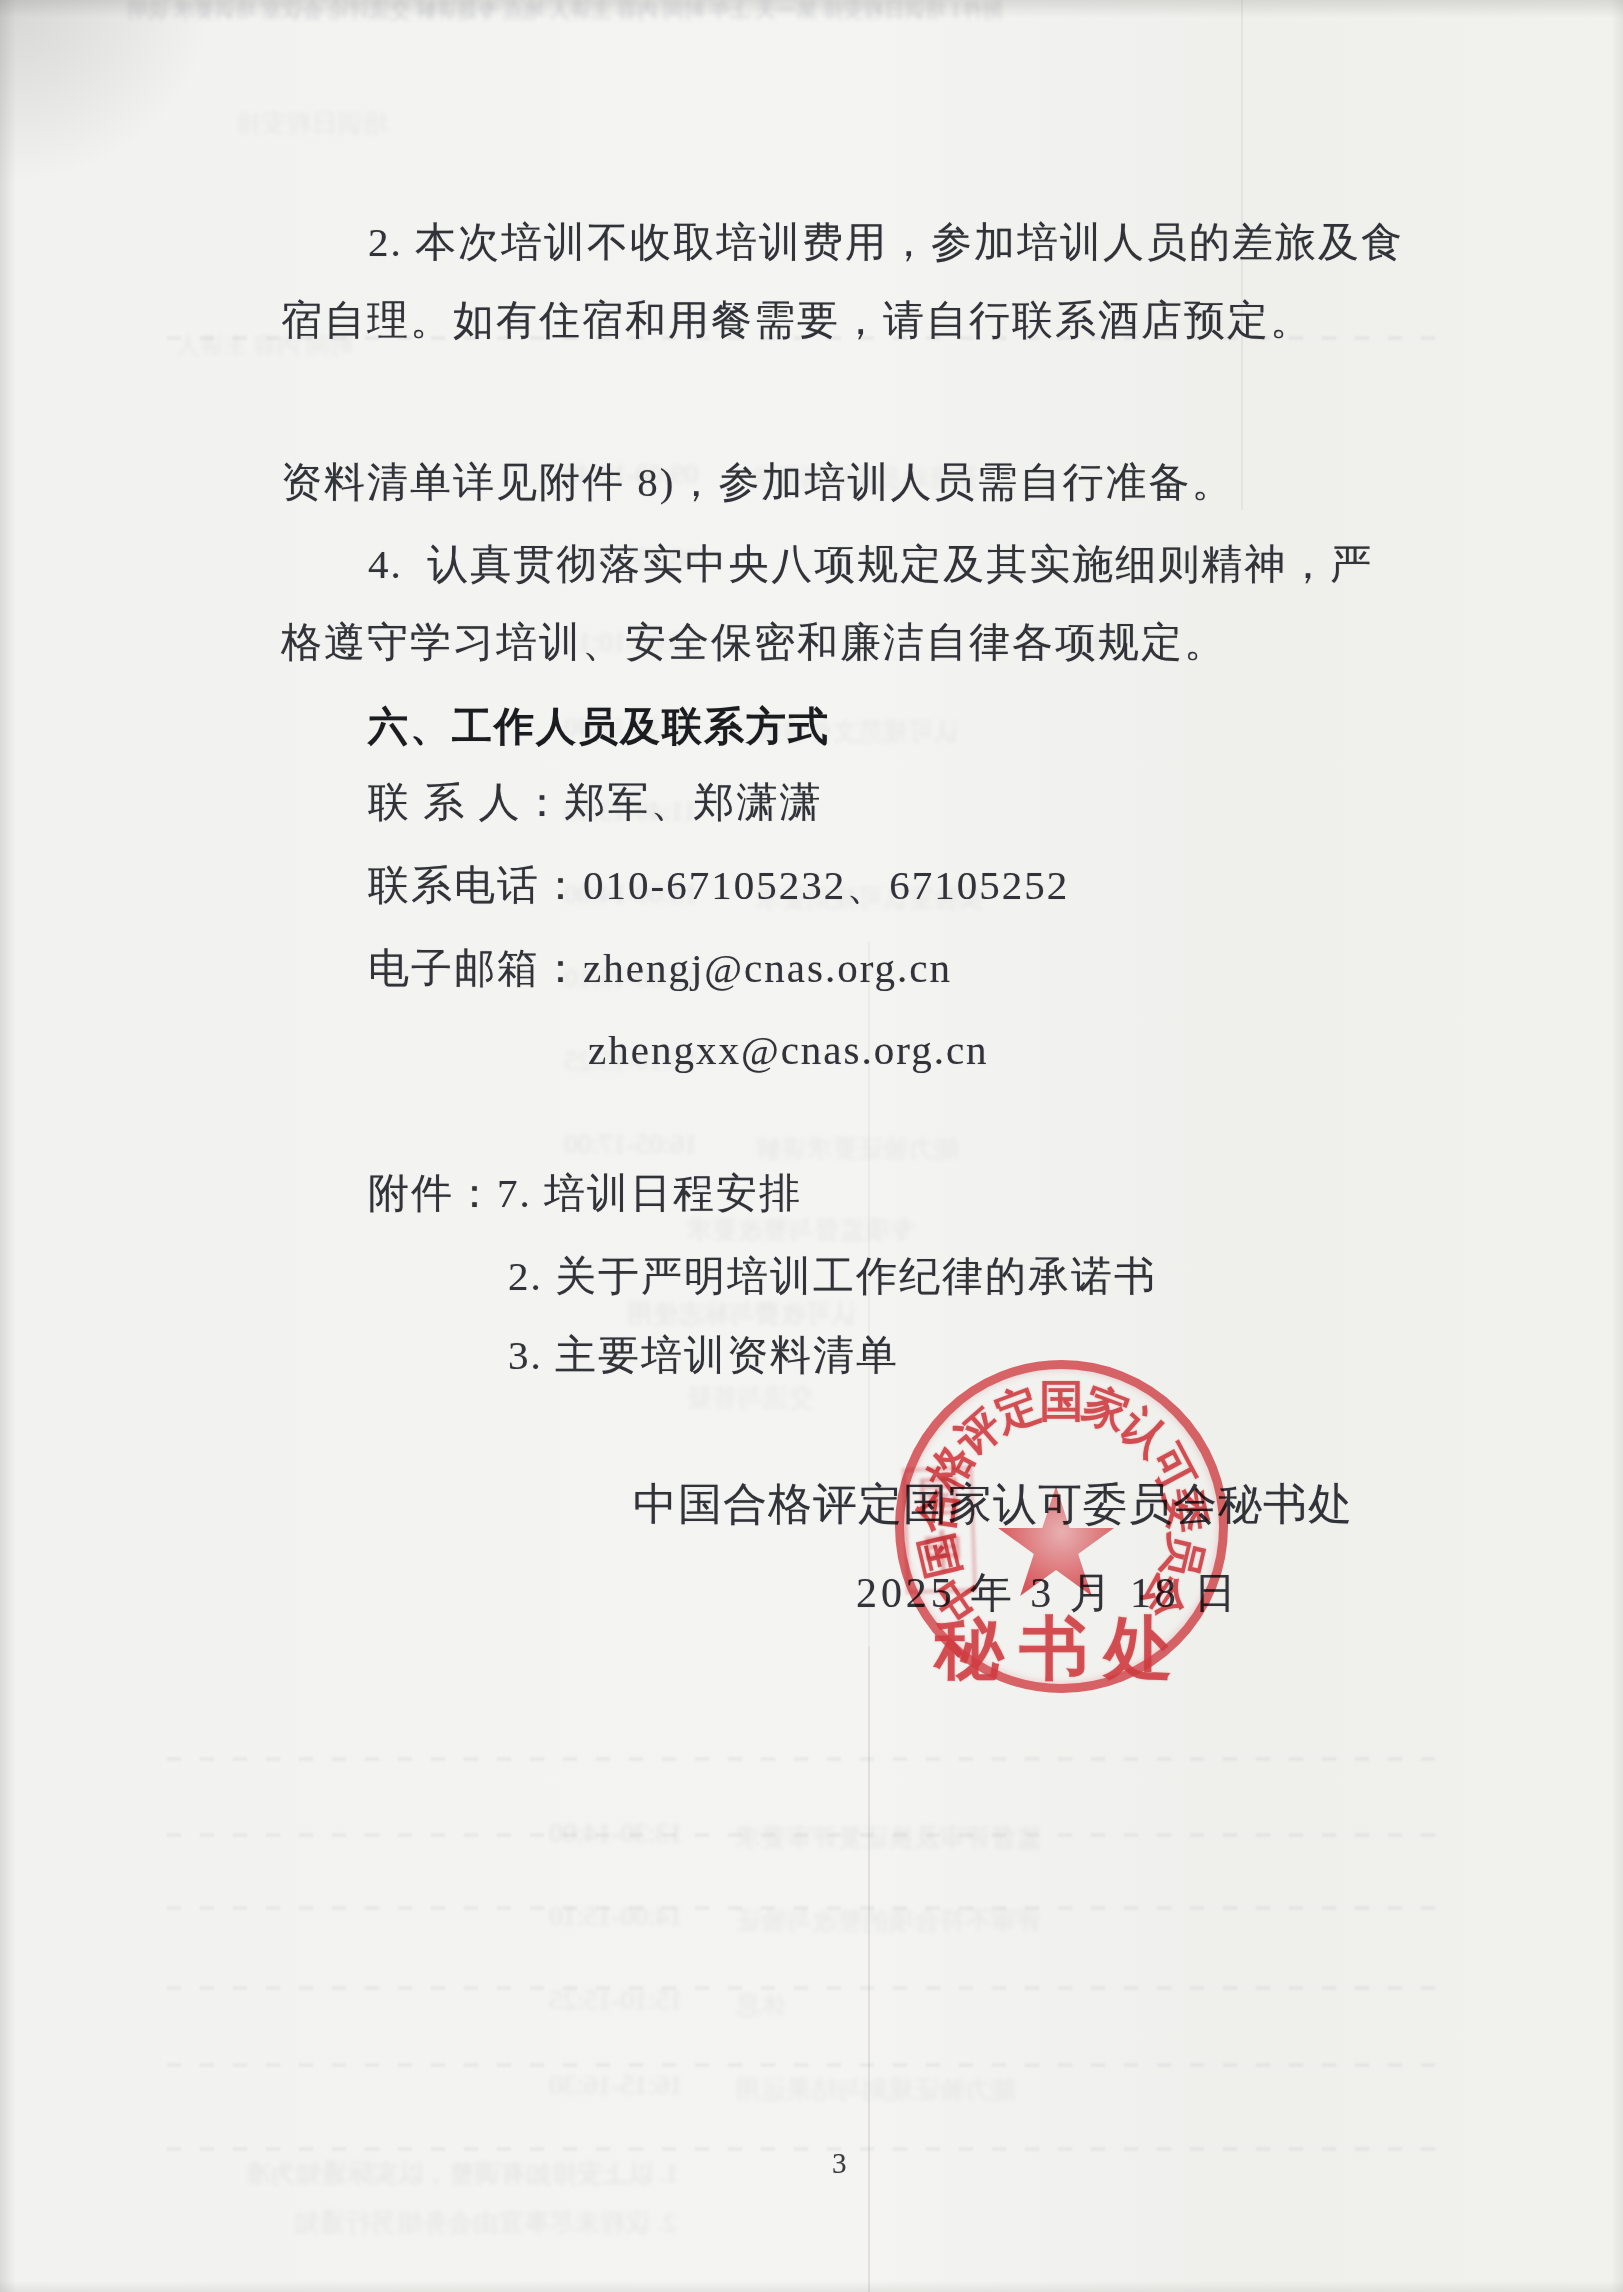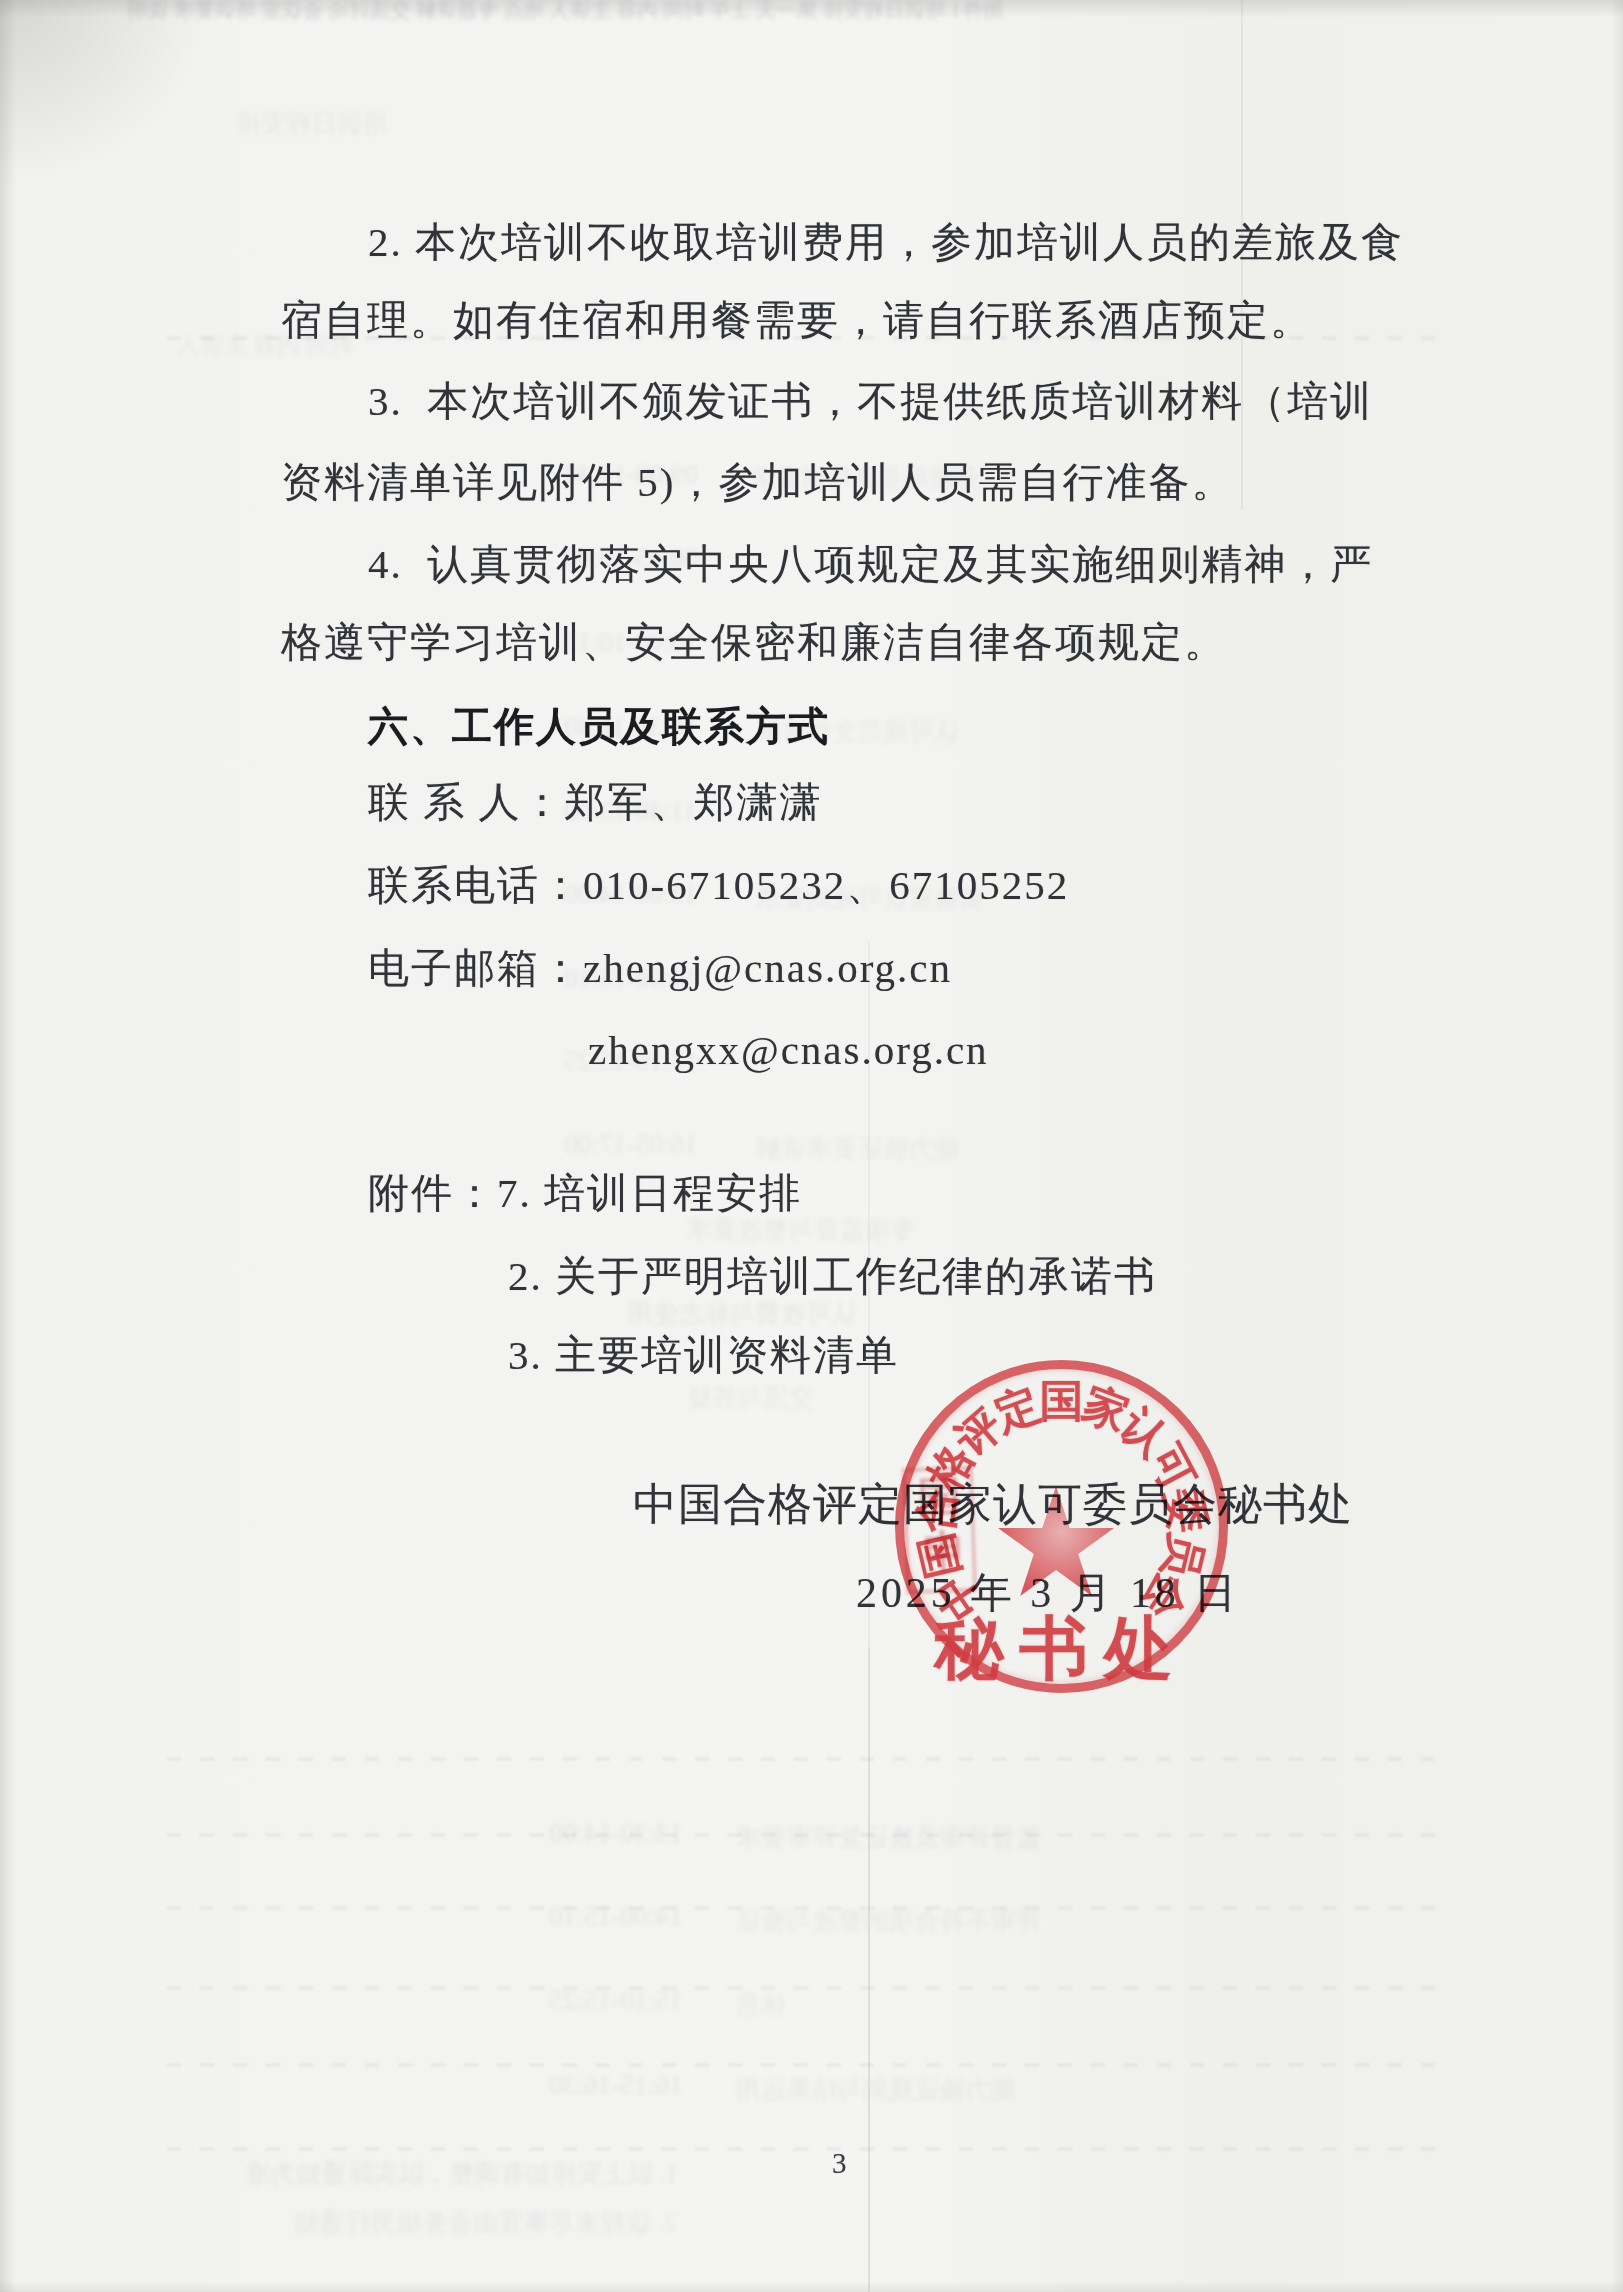--- a/index.html
+++ b/index.html
@@ -105,22 +105,21 @@
   <div class="hsm" style="top:336px"></div>
   <div class="hsm" style="top:1757px"></div>
   <div class="hsm" style="top:1833px"></div>
   <div class="hsm" style="top:1906px"></div>
   <div class="hsm" style="top:1986px"></div>
   <div class="hsm" style="top:2063px"></div>
   <div class="hsm" style="top:2147px"></div>
 
   <span class="ln t-body" style="left:368px;top:222px">2. 本次培训不收取培训费用，参加培训人员的差旅及食</span>
   <span class="ln t-body" style="left:281px;top:300px">宿自理。如有住宿和用餐需要，请自行联系酒店预定。</span>
-  <span class="ln t-body" style="left:368px;top:381px">3.  本次培训不颁发证书，不提供纸质培训材料（培训</span>
-  <span class="ln t-body" style="left:281px;top:462px">资料清单详见附件 5)，参加培训人员需自行准备。</span>
+  <span class="ln t-body" style="left:281px;top:462px">资料清单详见附件 8)，参加培训人员需自行准备。</span>
   <span class="ln t-body" style="left:368px;top:544px">4.  认真贯彻落实中央八项规定及其实施细则精神，严</span>
   <span class="ln t-body" style="left:281px;top:622px">格遵守学习培训、安全保密和廉洁自律各项规定。</span>
 
   <span class="ln t-head" style="left:368px;top:699px">六、工作人员及联系方式</span>
 
   <span class="ln t-body" style="left:368px;top:782px"><span>联 系 人：</span><span>郑军、郑潇潇</span></span>
   <span class="ln t-body" style="left:368px;top:865px"><span>联系电话：</span><span>010-67105232、67105252</span></span>
   <span class="ln t-body" style="left:368px;top:948px"><span>电子邮箱：</span><span>zhengj@cnas.org.cn</span></span>
   <span class="ln t-body" style="left:588px;top:1030px">zhengxx@cnas.org.cn</span>
 

